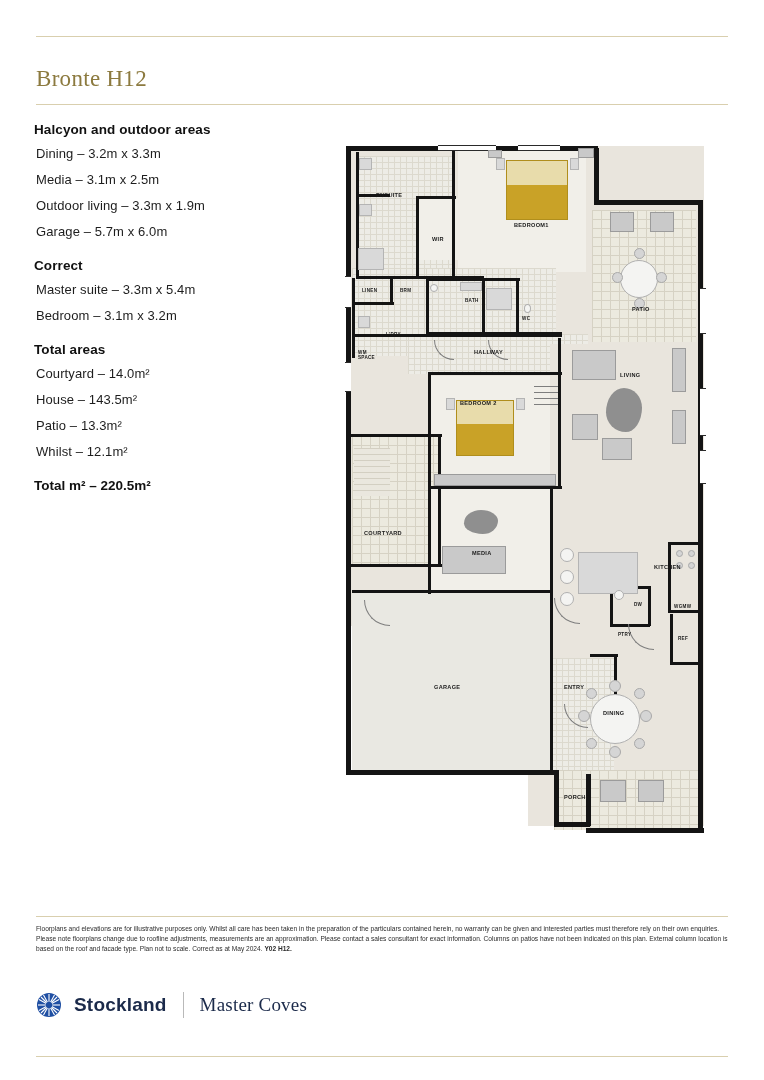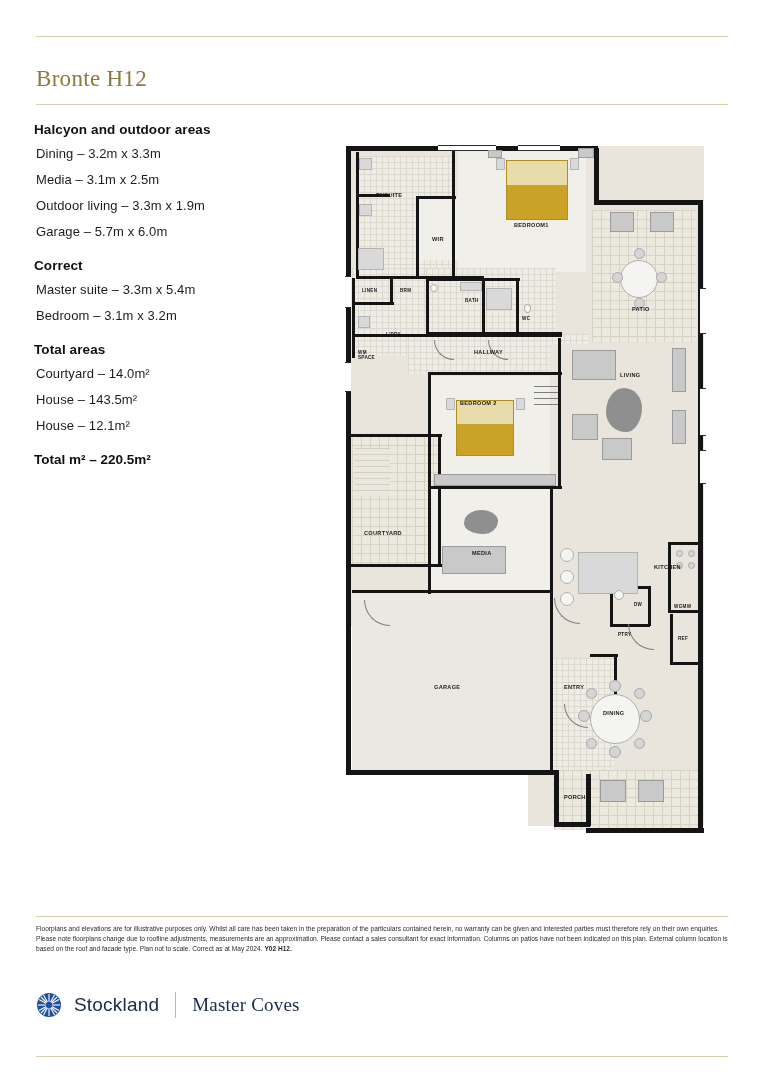--- a/index.html
+++ b/index.html
@@ -45,21 +45,21 @@
     position:absolute;left:36px;top:924px;width:692px;
     font-size:6.6px;line-height:1.55;color:#2b2b2b;
   }
   .disclaimer b{font-weight:bold;}
 
   .brand{position:absolute;left:36px;top:992px;display:flex;align-items:center;gap:12px;}
   .brand-mark{width:26px;height:26px;position:relative;}
   .brand-mark svg{display:block;}
   .brand-name{
     font-family:"Liberation Sans", sans-serif;
-    font-size:19px;font-weight:normal;color:#1b2a4a;letter-spacing:.2px;
+    font-size:19px;font-weight:bold;color:#1b2a4a;letter-spacing:.2px;
   }
   .brand-div{width:1px;height:26px;background:#b9b9b9;margin:0 4px;}
   .brand-sub{
     font-family:"Liberation Serif", serif;
     font-size:19px;color:#1b2a4a;letter-spacing:.2px;
   }
 
   
   .plan{position:absolute;left:338px;top:138px;width:392px;height:712px;}
   .plan *{box-sizing:border-box;}
@@ -124,21 +124,22 @@
     <div class="spec-li">Outdoor living – 3.3m x 1.9m</div>
     <div class="spec-li">Garage – 5.7m x 6.0m</div>
 
     <div class="spec-h gap">Correct</div>
     <div class="spec-li">Master suite – 3.3m x 5.4m</div>
     <div class="spec-li">Bedroom – 3.1m x 3.2m</div>
 
     <div class="spec-h gap">Total areas</div>
     <div class="spec-li">Courtyard – 14.0m²</div>
     <div class="spec-li">House – 143.5m²</div>
-    <div class="spec-li">House – 12.1m²</div>
+    <div class="spec-li">Patio – 13.3m²</div>
+    <div class="spec-li">Whilst – 12.1m²</div>
 
     <div class="spec-total">Total m² – 220.5m²</div>
   </div>
 
   <div class="plan">
 
     <div class="rm timber" style="left:8px;top:8px;width:252px;height:480px;"></div>
     <div class="rm timber" style="left:190px;top:8px;width:176px;height:680px;"></div>
 
     <div class="rm carpetlight" style="left:120px;top:12px;width:128px;height:122px;"></div>

